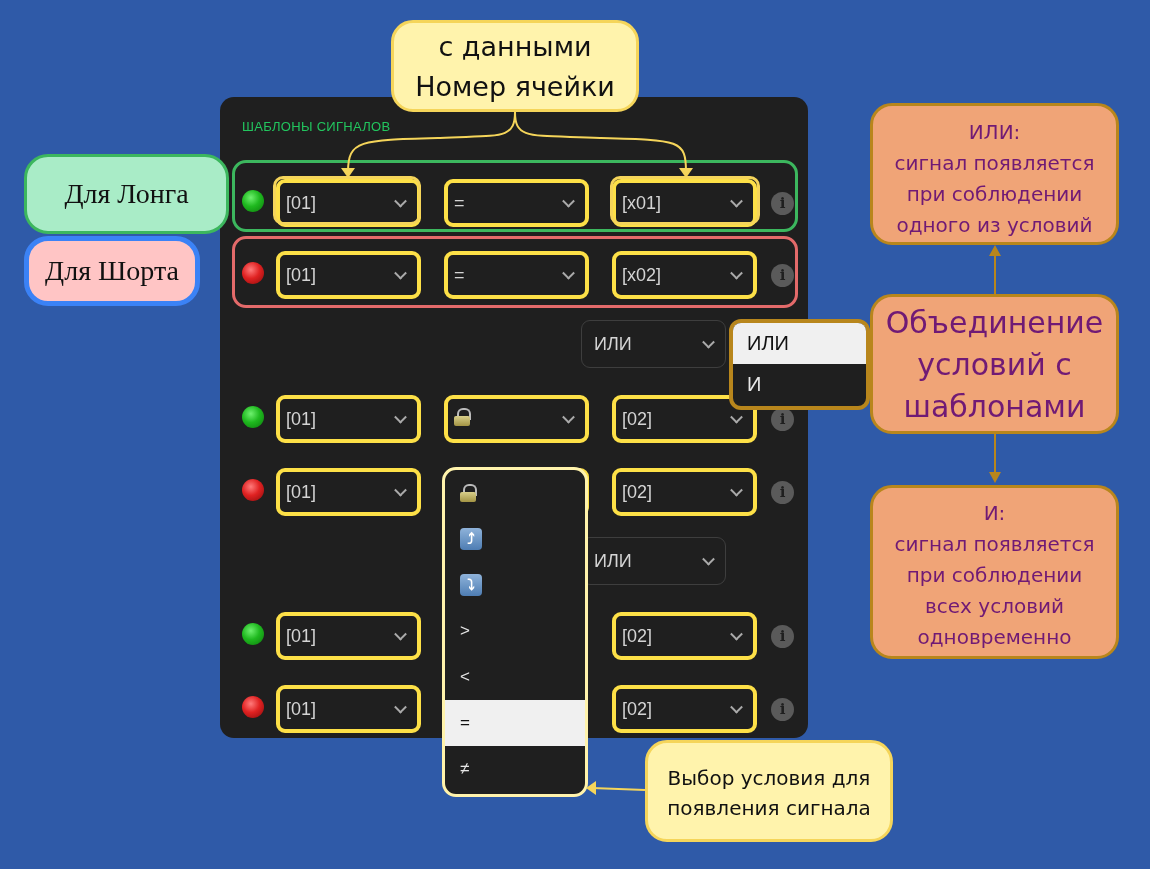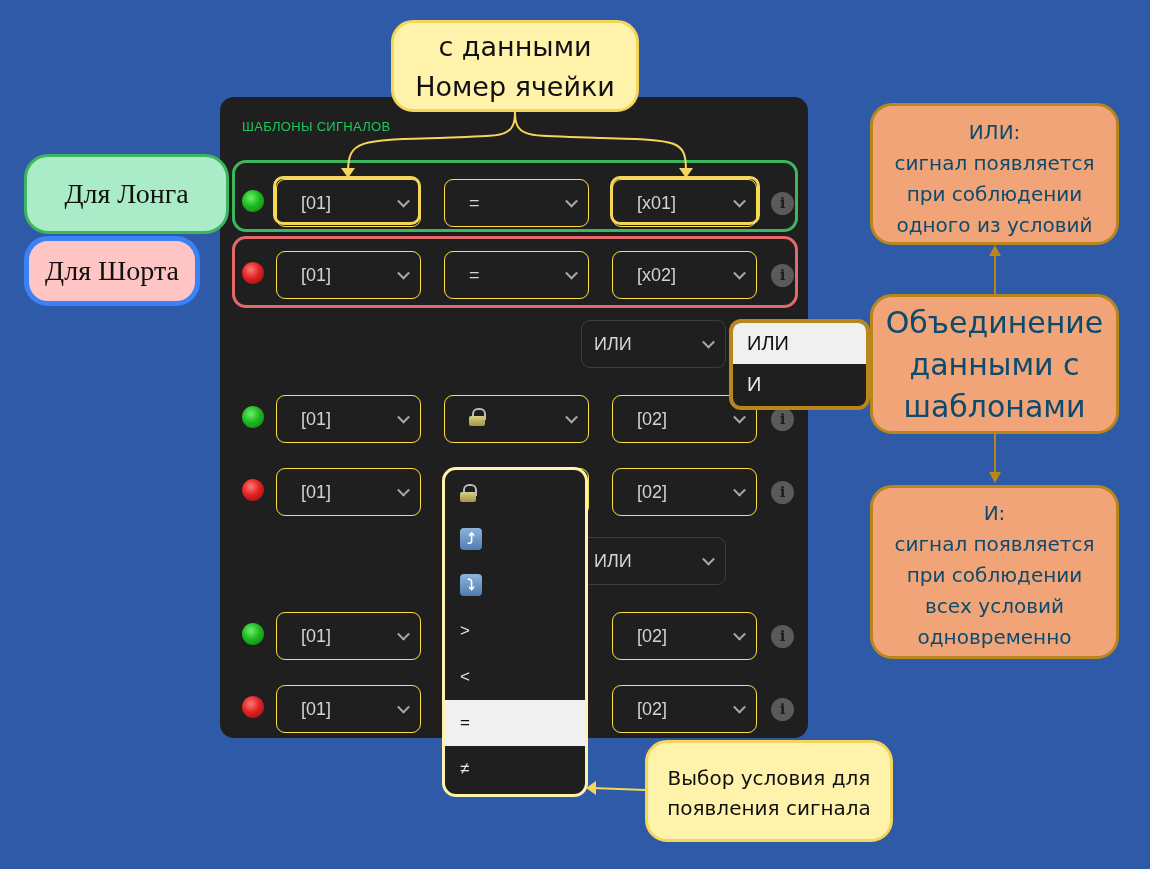--- a/index.html
+++ b/index.html
@@ -4,39 +4,39 @@
 <style>
 *{box-sizing:border-box;margin:0;padding:0}
 html,body{width:1150px;height:869px;overflow:hidden}
 body{background:#2f5aa8;font-family:"Liberation Sans",sans-serif;position:relative}
 .panel{position:absolute;left:220px;top:97px;width:588px;height:641px;background:#1f1f1f;border-radius:14px}
 .panel-title{position:absolute;left:22px;top:22px;font-size:13px;color:#22c55e;letter-spacing:.3px}
 .row{position:absolute;left:0;width:588px;height:52px}
 .dot{position:absolute;left:22px;top:15px;width:22px;height:22px;border-radius:50%}
 .dot.green{background:radial-gradient(circle at 40% 35%,#6ef06e 0%,#1fb91f 45%,#0b7a0b 100%)}
 .dot.red{background:radial-gradient(circle at 40% 35%,#ff7a7a 0%,#e02222 45%,#8a0a0a 100%)}
-.sel{position:absolute;top:4px;height:48px;border:1px solid #fde047;border-radius:9px;color:#d4d4d4;font-size:18px;padding-left:24px;display:flex;align-items:center}
+.sel{position:absolute;top:4px;height:48px;border:4px solid #fde047;border-radius:9px;color:#d4d4d4;font-size:18px;padding-left:6px;display:flex;align-items:center}
 .sel .val{flex:1}
 .chev{position:absolute;right:12px;top:50%;width:9px;height:9px;border-right:2px solid #aaa;border-bottom:2px solid #aaa;transform:translateY(-70%) rotate(45deg)}
 .s1{left:56px;width:145px}.s2{left:224px;width:145px}.s3{left:392px;width:145px}
 .info{position:absolute;left:551px;top:17px;width:23px;height:23px;border-radius:50%;background:#5a5a5a;color:#1f1f1f;font:bold 15px "DejaVu Serif",serif;text-align:center;line-height:23px}
 .combine{position:absolute;left:361px;width:145px;height:48px;border:1px solid #3e3e3e;border-radius:9px;color:#d4d4d4;font-size:18px;padding-left:12px;display:flex;align-items:center}
 .lock{display:inline-block;width:16px;height:18px;position:relative}
 .lock::before{content:"";position:absolute;left:3px;top:0;width:10px;height:10px;border:2.5px solid #bbb;border-bottom:none;border-radius:6px 6px 0 0}
 .lock::after{content:"";position:absolute;left:0;top:8px;width:16px;height:10px;background:linear-gradient(#d9cf8a,#a39444);border-radius:2px}
 .hl-yellow{position:absolute;border:3px solid #f5d55a;border-radius:10px}
 .grp-green{position:absolute;left:232px;top:160px;width:566px;height:72px;border:3px solid #3cb75e;border-radius:14px}
 .grp-red{position:absolute;left:232px;top:236px;width:566px;height:72px;border:3px solid #e36a6a;border-radius:14px}
 .tag{position:absolute;border-radius:24px;font-family:Liberation Serif, serif;font-size:28px;color:#111;display:flex;align-items:center;justify-content:center}
 .tag-long{left:24px;top:154px;width:205px;height:80px;background:#a9ecc7;border:3px solid #3cb75e}
 .tag-short{left:24px;top:236px;width:176px;height:70px;background:#ffc5c5;border:5px solid #3b82f6}
 .callout-y{position:absolute;background:#fff3ac;border:3px solid #f5d55a;border-radius:22px;font-family:"DejaVu Sans",sans-serif;color:#111;text-align:center}
 .c-cell{left:391px;top:20px;width:248px;height:92px;font-size:27px;line-height:40px;padding-top:4px}
 .c-cond{left:645px;top:740px;width:248px;height:102px;font-size:20px;line-height:30px;padding-top:20px}
-.callout-o{position:absolute;background:#f0a477;border:3px solid #b8861c;border-radius:22px;font-family:"DejaVu Sans",sans-serif;color:#0c4a6e;text-align:center}
+.callout-o{position:absolute;background:#f0a477;border:3px solid #b8861c;border-radius:22px;font-family:"DejaVu Sans",sans-serif;color:#701a75;text-align:center}
 .o-or{left:870px;top:103px;width:249px;height:142px;font-size:20px;line-height:31px;padding-top:11px}
 .o-join{left:870px;top:294px;width:249px;height:140px;font-size:30px;line-height:42px;padding-top:5px}
 .o-and{left:870px;top:485px;width:249px;height:174px;font-size:20px;line-height:31px;padding-top:10px}
 .menu-cond{position:absolute;left:442px;top:467px;width:146px;height:330px;background:#1f1f1f;border:3px solid #fff3ac;border-radius:14px;overflow:hidden}
 .mi{height:46px;display:flex;align-items:center;padding-left:15px;color:#e8e8e8;font-size:17px}
 .mi.sel-on{background:#f0f0f0;color:#111}
 .mi-icon{display:inline-block;width:22px;height:22px;border-radius:4px;background:linear-gradient(#8fb3da,#4e7db3);color:#fff;font-size:15px;text-align:center;line-height:22px;font-weight:bold}
 .menu-join{position:absolute;left:729px;top:319px;width:141px;height:91px;border:4px solid #b8861c;border-radius:12px;overflow:hidden;background:#1f1f1f}
 .mj{height:41px;display:flex;align-items:center;padding-left:14px;font-size:20px}
 .mj.on{background:#f0f0f0;color:#111}
@@ -192,21 +192,21 @@
 </div>
 
 <div class="callout-o o-or">
   <div>ИЛИ:</div>
   <div>сигнал появляется</div>
   <div>при соблюдении</div>
   <div>одного из условий</div>
 </div>
 <div class="callout-o o-join">
   <div>Объединение</div>
-  <div>данными с</div>
+  <div>условий с</div>
   <div>шаблонами</div>
 </div>
 <div class="callout-o o-and">
   <div>И:</div>
   <div>сигнал появляется</div>
   <div>при соблюдении</div>
   <div>всех условий</div>
   <div>одновременно</div>
 </div>
 

